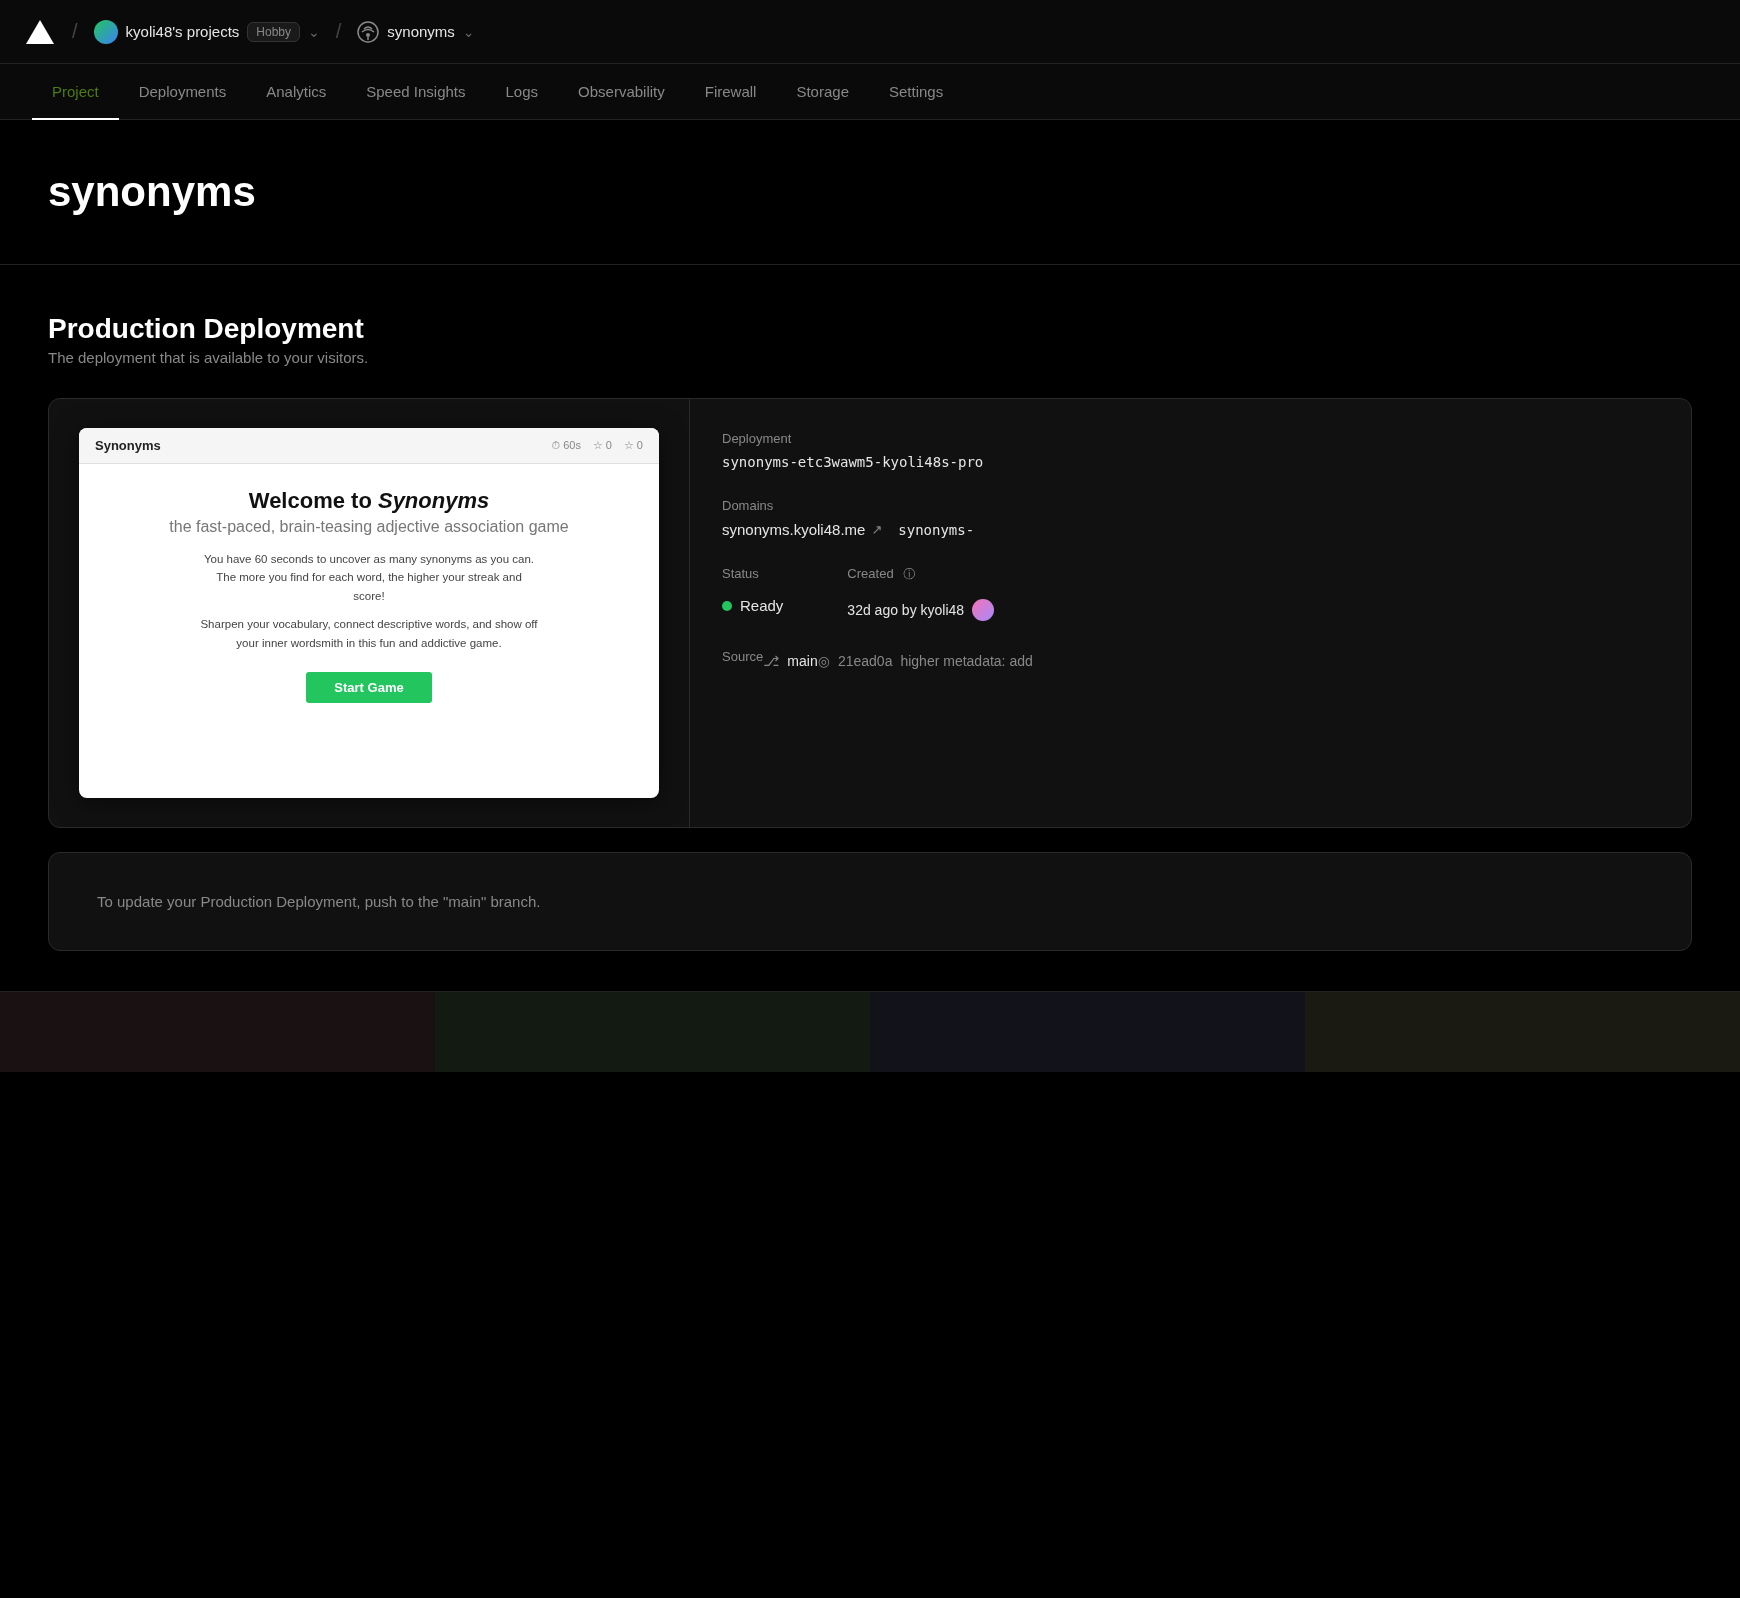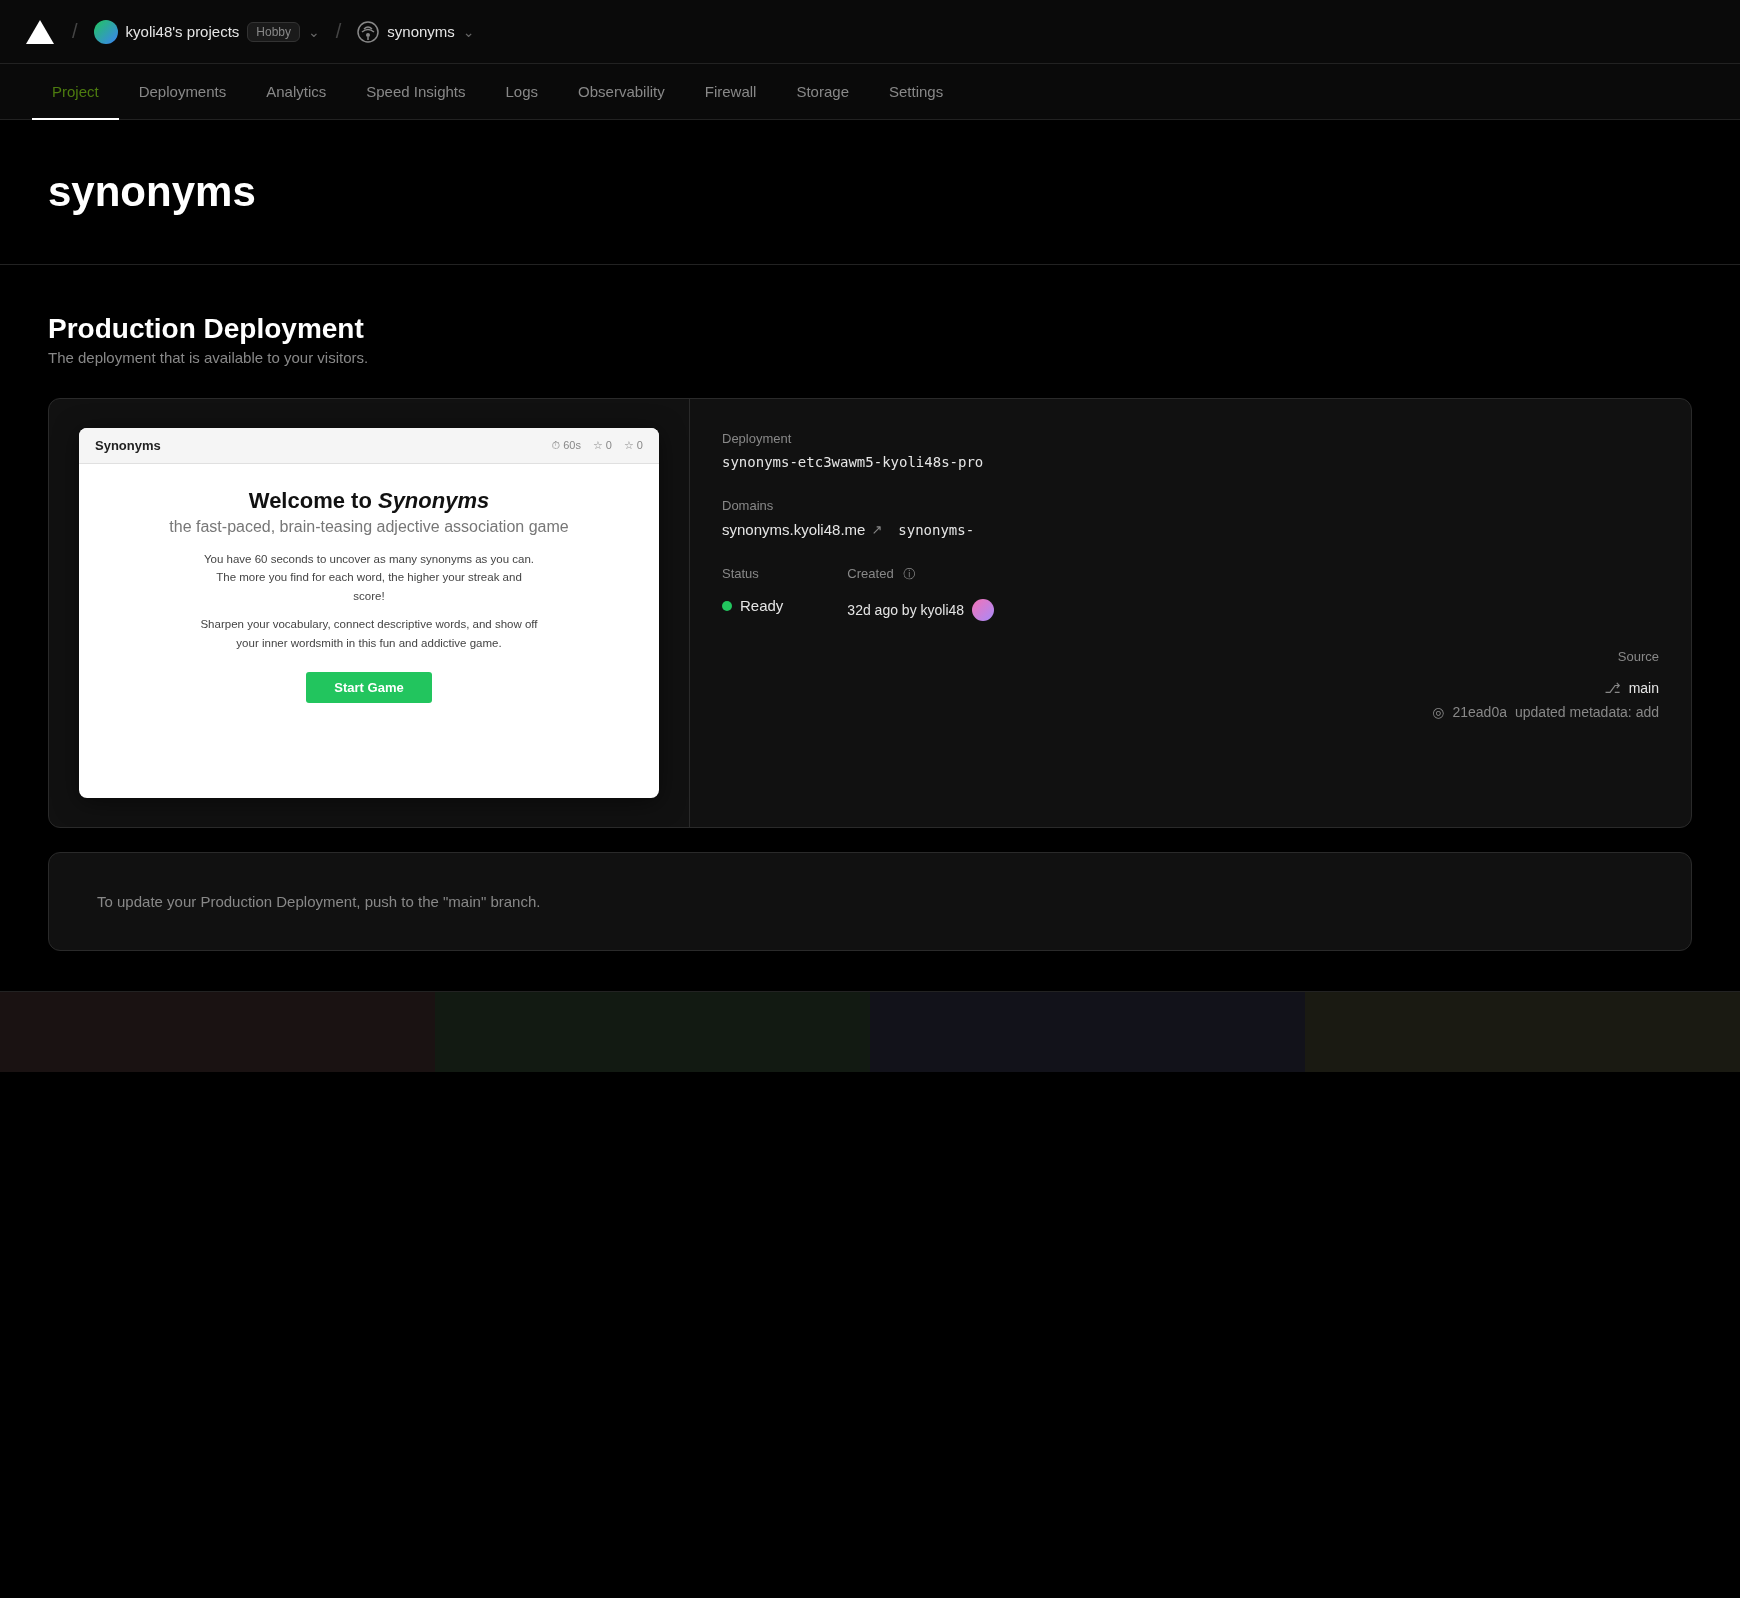--- a/index.html
+++ b/index.html
@@ -313,23 +313,21 @@
     .user-avatar {
       width: 22px;
       height: 22px;
       border-radius: 50%;
       background: linear-gradient(135deg, #f472b6, #a78bfa);
       flex-shrink: 0;
       display: inline-block;
     }
     .source-row {
       display: flex;
-      flex-direction: column;
-      gap: 8px;
-      align-items: flex-end;
+      flex-direction: row;
     }
     .source-branch {
       display: flex;
       align-items: center;
       gap: 8px;
       font-size: 14px;
       color: #e5e5e5;
     }
     .source-commit {
       display: flex;
@@ -485,21 +483,21 @@
 
         <div class="source-row">
           <div class="info-section-label">Source</div>
           <div class="source-branch">
             <span class="branch-icon">⎇</span>
             <span>main</span>
           </div>
           <div class="source-commit">
             <span class="commit-icon">◎</span>
             <span>21ead0a</span>
-            <span>updated metadata: add</span>
+            <span>higher metadata: add</span>
           </div>
         </div>
       </div>
     </div>
 
     <div class="push-card">
       <span>To update your Production Deployment, push to the "main" branch.</span>
     </div>
   </div>
 

